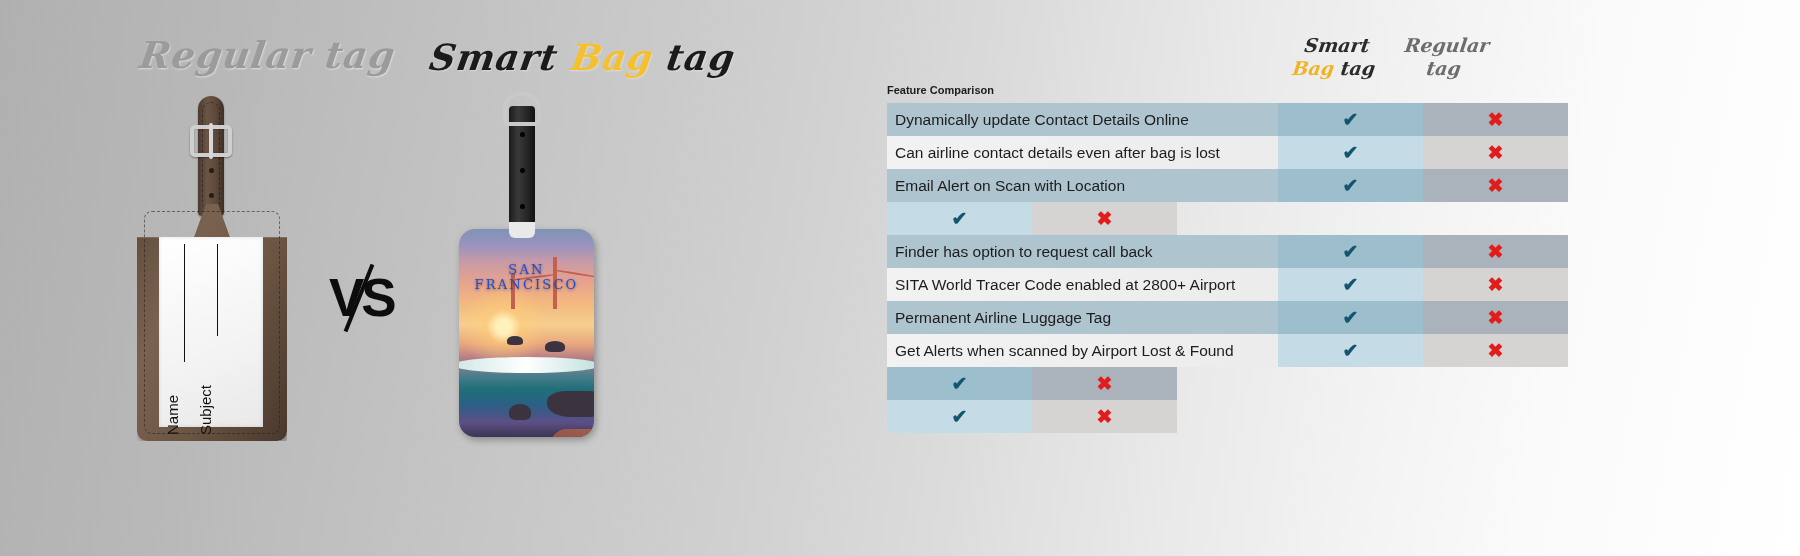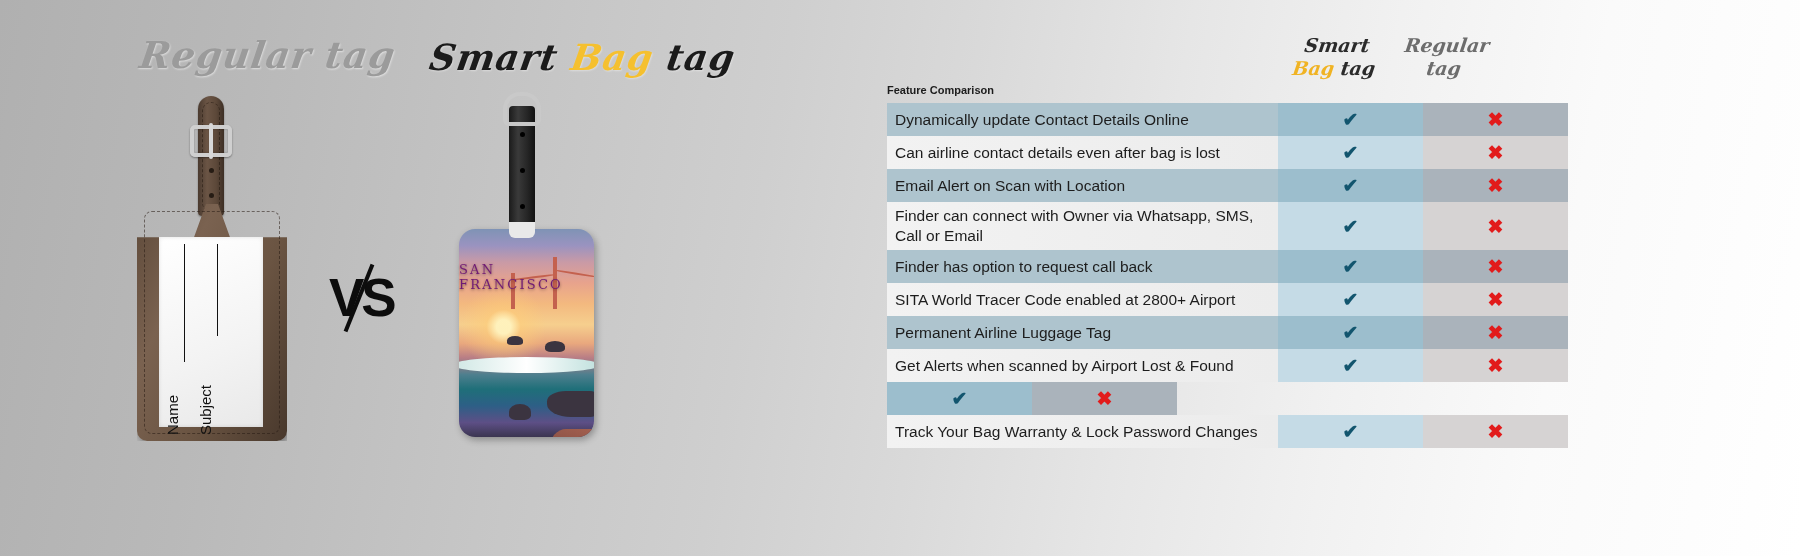--- a/index.html
+++ b/index.html
@@ -73,23 +73,23 @@
     border-radius:16px; overflow:hidden; box-shadow:2px 3px 7px rgba(0,0,0,.3);
     background:
       radial-gradient(circle at 33% 47%, rgba(255,243,190,.95) 0 5%, rgba(255,206,120,.55) 12%, transparent 30%),
       linear-gradient(180deg,
         #7f93b5 0%, #9a93c0 8%, #c99aa6 16%, #e8a38c 26%,
         #f3b97f 36%, #f6cf8e 46%, #e9a87e 55%,
         #b87d85 62%, #4e7f8e 70%, #1f6f79 77%,
         #2d5f86 85%, #5d4f86 93%, #3b3550 100%); }
   .s-notch { position:absolute; left:50px; top:130px; width:26px; height:16px;
     background:#e9e9e9; border-radius:0 0 6px 6px; }
-  .sf-text { position:absolute; left:0; right:0; top:170px; 
+  .sf-text { position:absolute; left:0; right:0; top:170px; text-align:center;
     font-family:"DejaVu Serif", serif; font-size:13px; letter-spacing:2.2px;
-    color:#701a75; text-shadow:0 1px 3px rgba(0,0,0,.45); }
+    color:#1d4ed8; text-shadow:0 1px 3px rgba(0,0,0,.45); }
   .bridge-tower { position:absolute; width:4px; background:#c4614e; }
   .bridge-cable { position:absolute; height:2px; background:#c4614e;
     border-radius:50%; transform-origin:left center; }
   .cliff { position:absolute; right:0; top:200px; width:44px; height:50px;
     background:linear-gradient(200deg,#a3604f,#6d3f3a); border-radius:40% 0 0 70%; }
   .rock { position:absolute; background:#3b3440; border-radius:50% 50% 30% 30%; }
   .wave { position:absolute; left:-6px; right:-6px; height:16px;
     background:linear-gradient(90deg,#cfe7e4,#ffffff,#bfe0dd); border-radius:50%; }
 
   
@@ -197,21 +197,20 @@
         <div class="feat">Can airline contact details even after bag is lost</div>
         <div class="mark-smart">✔</div>
         <div class="mark-reg">✖</div>
       </div>
       <div class="row shaded">
         <div class="feat">Email Alert on Scan with Location</div>
         <div class="mark-smart">✔</div>
         <div class="mark-reg">✖</div>
       </div>
       <div class="row light">
-        <div class="feat">Finder can connect with Owner via Whatsapp, SMS, Call or Email</div>
         <div class="mark-smart">✔</div>
         <div class="mark-reg">✖</div>
       </div>
       <div class="row shaded">
         <div class="feat">Finder has option to request call back</div>
         <div class="mark-smart">✔</div>
         <div class="mark-reg">✖</div>
       </div>
       <div class="row light">
         <div class="feat">SITA World Tracer Code enabled at 2800+ Airport</div>
@@ -226,18 +225,17 @@
       <div class="row light">
         <div class="feat">Get Alerts when scanned by Airport Lost &amp; Found</div>
         <div class="mark-smart">✔</div>
         <div class="mark-reg">✖</div>
       </div>
       <div class="row shaded">
         <div class="mark-smart">✔</div>
         <div class="mark-reg">✖</div>
       </div>
       <div class="row light">
-        <div class="feat">Track Your Bag Warranty &amp; Lock Password Changes</div>
         <div class="mark-smart">✔</div>
         <div class="mark-reg">✖</div>
       </div>
     </div>
 </div>
 
 </body></html>

